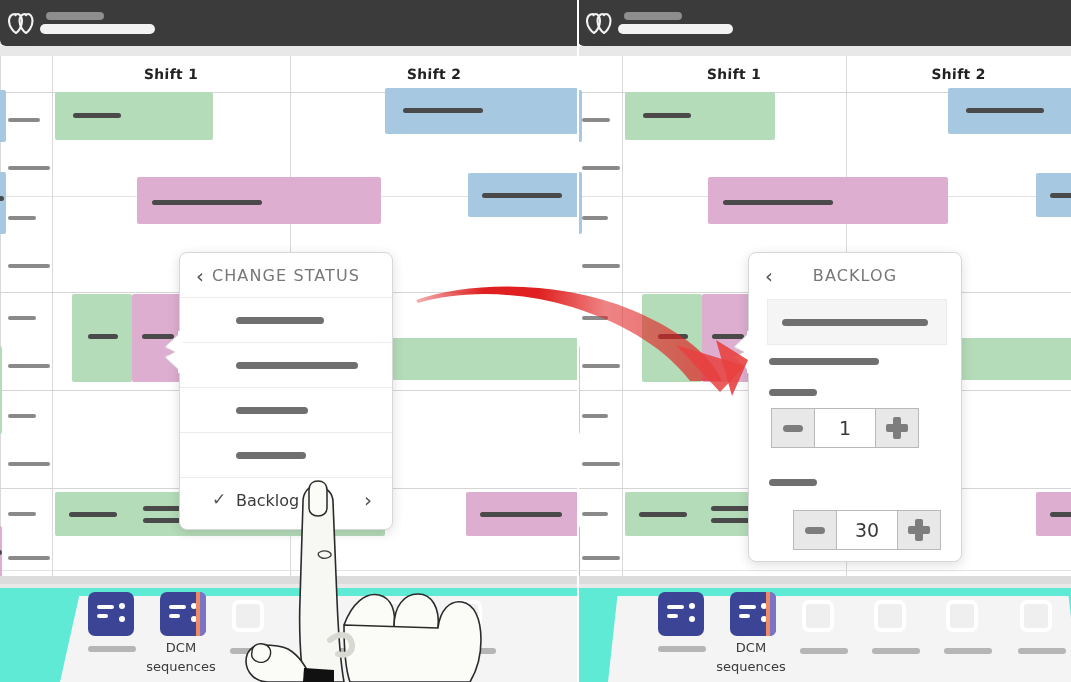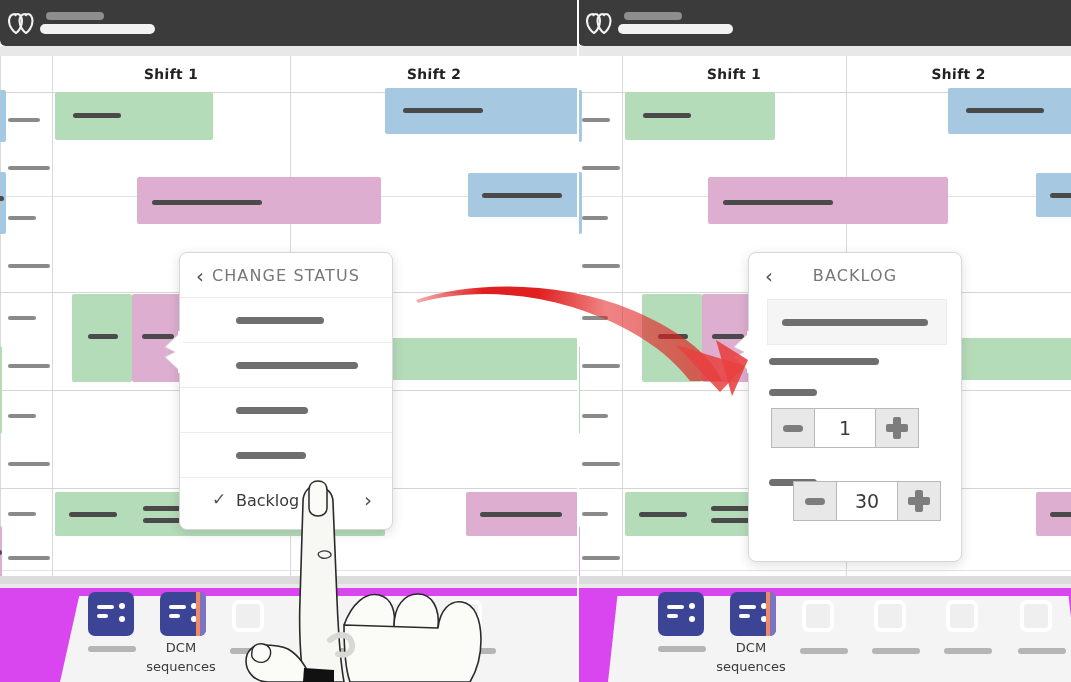--- a/index.html
+++ b/index.html
@@ -58,21 +58,21 @@
   .tlabel{ position:absolute; background:#8a8a8a; border-radius:3px; }
 
   
   .ev{ position:absolute; border-radius:2px; }
   .ev .scrawl{ position:absolute; background:#4a4a4a; border-radius:3px; height:5px; }
   .ev.green{  background:#b5dcb9; }
   .ev.blue{   background:#a6c8e0; }
   .ev.pink{   background:#ddaed0; }
 
   
-  .dock{ position:absolute; left:0; top:576px; width:1071px; height:106px; background:#d946ef; }
+  .dock{ position:absolute; left:0; top:576px; width:1071px; height:106px; background:#5eead4; }
   .dock-band1{ position:absolute; left:0; top:0; width:100%; height:8px; background:#dcdcdc; }
   .dock-band2{ position:absolute; left:0; top:8px; width:100%; height:4px; background:#e9e9e9; }
   .dock-tray{
     position:absolute; left:60px; top:20px; width:960px; height:86px;
     background:#f4f4f4; clip-path:polygon(2% 0,98% 0,100% 100%,0 100%);
   }
   .app{ position:absolute; width:46px; height:44px; }
   .app-icon{
     position:absolute; left:0; top:0; width:46px; height:44px;
     background:#3c4496; border-radius:7px;
@@ -458,21 +458,21 @@
           </div>
           <div class="stp-val">1</div>
           <div class="stp-btn stp-plus">
             <div class="plusv"></div>
             <div class="plush"></div>
           </div>
         </div>
 
         <div class="redact" style="position:absolute; left:20px; top:226px; width:48px;"></div>
 
-        <div class="stepper" style="left:22px; top:228px;padding-left:22px;">
+        <div class="stepper" style="left:22px; top:257px;padding-left:22px;">
           <div class="stp-btn">
             <div class="minus"></div>
           </div>
           <div class="stp-val">30</div>
           <div class="stp-btn stp-plus">
             <div class="plusv"></div>
             <div class="plush"></div>
           </div>
         </div>
 

